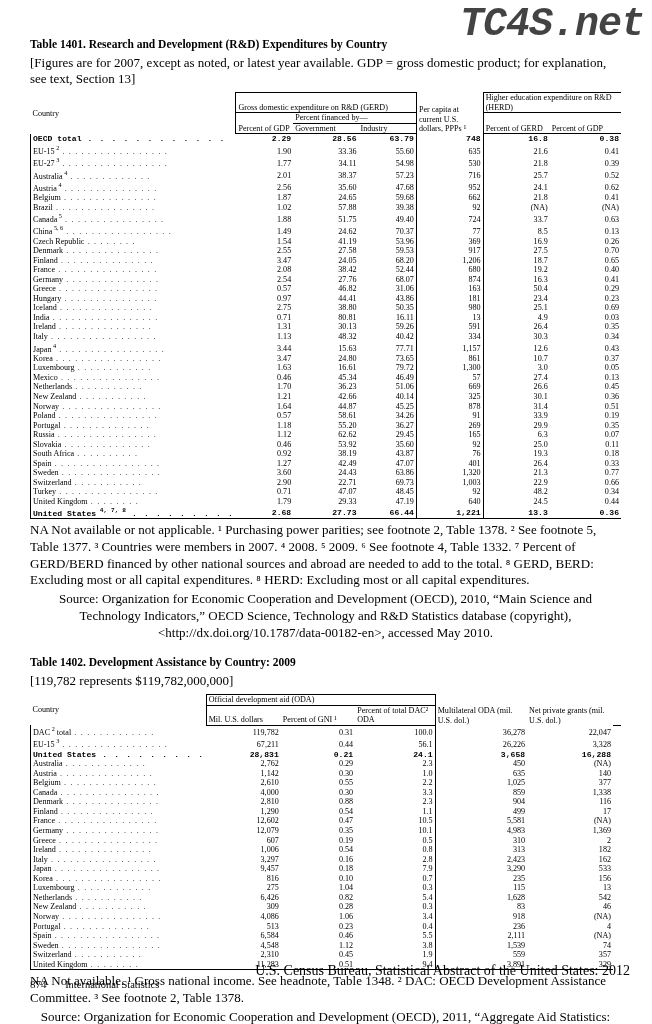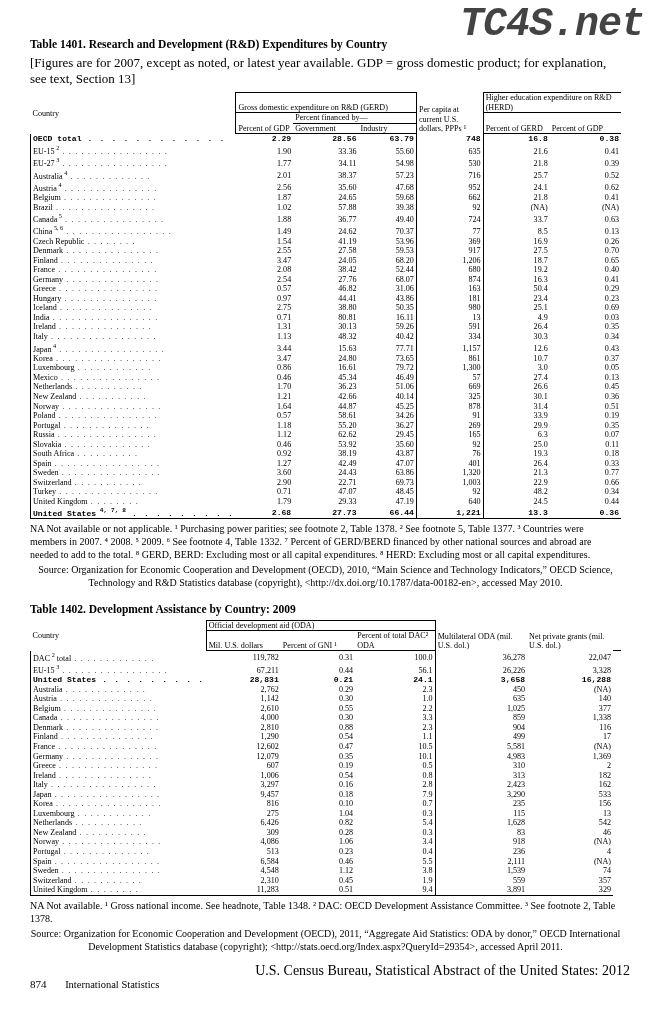--- a/index.html
+++ b/index.html
@@ -89,21 +89,21 @@
     text-align:left;
     white-space:nowrap;
     padding-left:1px;
   }
   .ctry .dots{
     letter-spacing:1.2px;
     font-size:8px;
   }
   .bold{font-weight:bold;font-family:Liberation Mono, monospace;}
   .foot{
-    font-size:10px;
+    font-size:13px;
     line-height:1.3;
     margin-top:3px;
   }
   .src{margin-top:2px;text-align:center;}
   .tbl2wrap{margin-top:14px;}
   .pagefoot{
     position:absolute;
     bottom:34px;left:30px;right:22px;
     font-size:10.5px;
   }
@@ -224,21 +224,21 @@
             <td class="num">1.02</td>
             <td class="num">57.88</td>
             <td class="num br">39.38</td>
             <td class="num br">92</td>
             <td class="num">(NA)</td>
             <td class="num">(NA)</td>
           </tr>
           <tr>
             <td class="ctry bl"><span>Canada</span><sup> 5</sup><span class="dots"> . . . . . . . . . . . . . . . .</span></td>
             <td class="num">1.88</td>
-            <td class="num">36.77</td>
+            <td class="num">51.75</td>
             <td class="num br">49.40</td>
             <td class="num br">724</td>
             <td class="num">33.7</td>
             <td class="num">0.63</td>
           </tr>
           <tr>
             <td class="ctry bl"><span>China</span><sup> 5, 6</sup><span class="dots"> . . . . . . . . . . . . . . . . .</span></td>
             <td class="num">1.49</td>
             <td class="num">24.62</td>
             <td class="num br">70.37</td>
@@ -358,21 +358,21 @@
             <td class="ctry bl"><span>Korea</span><span class="dots"> . . . . . . . . . . . . . . . . .</span></td>
             <td class="num">3.47</td>
             <td class="num">24.80</td>
             <td class="num br">73.65</td>
             <td class="num br">861</td>
             <td class="num">10.7</td>
             <td class="num">0.37</td>
           </tr>
           <tr>
             <td class="ctry bl"><span>Luxembourg</span><span class="dots"> . . . . . . . . . . . .</span></td>
-            <td class="num">0.86</td>
+            <td class="num">1.63</td>
             <td class="num">16.61</td>
             <td class="num br">79.72</td>
             <td class="num br">1,300</td>
             <td class="num">3.0</td>
             <td class="num">0.05</td>
           </tr>
           <tr>
             <td class="ctry bl"><span>Mexico</span><span class="dots"> . . . . . . . . . . . . . . . .</span></td>
             <td class="num">0.46</td>
             <td class="num">45.34</td>
@@ -508,20 +508,21 @@
             <td class="num bold bb">0.36</td>
           </tr>
         </tbody>
     </table>
 
     <div class="foot">NA Not available or not applicable. ¹ Purchasing power parities; see footnote 2, Table 1378. ² See footnote 5, Table 1377. ³ Countries were members in 2007. ⁴ 2008. ⁵ 2009. ⁶ See footnote 4, Table 1332. ⁷ Percent of GERD/BERD financed by other national sources and abroad are needed to add to the total. ⁸ GERD, BERD: Excluding most or all capital expenditures. ⁸ HERD: Excluding most or all capital expenditures.</div>
     <div class="foot src">Source: Organization for Economic Cooperation and Development (OECD), 2010, “Main Science and Technology Indicators,” OECD Science, Technology and R&amp;D Statistics database (copyright), &lt;http://dx.doi.org/10.1787/data-00182-en&gt;, accessed May 2010.</div>
 
     <div class="tbl2wrap">
       <h2 class="tbl-title">Table 1402. Development Assistance by Country: 2009</h2>
+      <p class="subnote">[119,782 represents $119,782,000,000]</p>
 
       <table class="data">
         <colgroup>
           <col style="width:29%">
           <col style="width:13%">
           <col style="width:13%">
           <col style="width:14%">
           <col style="width:16%">
           <col style="width:15%">
         </colgroup>

